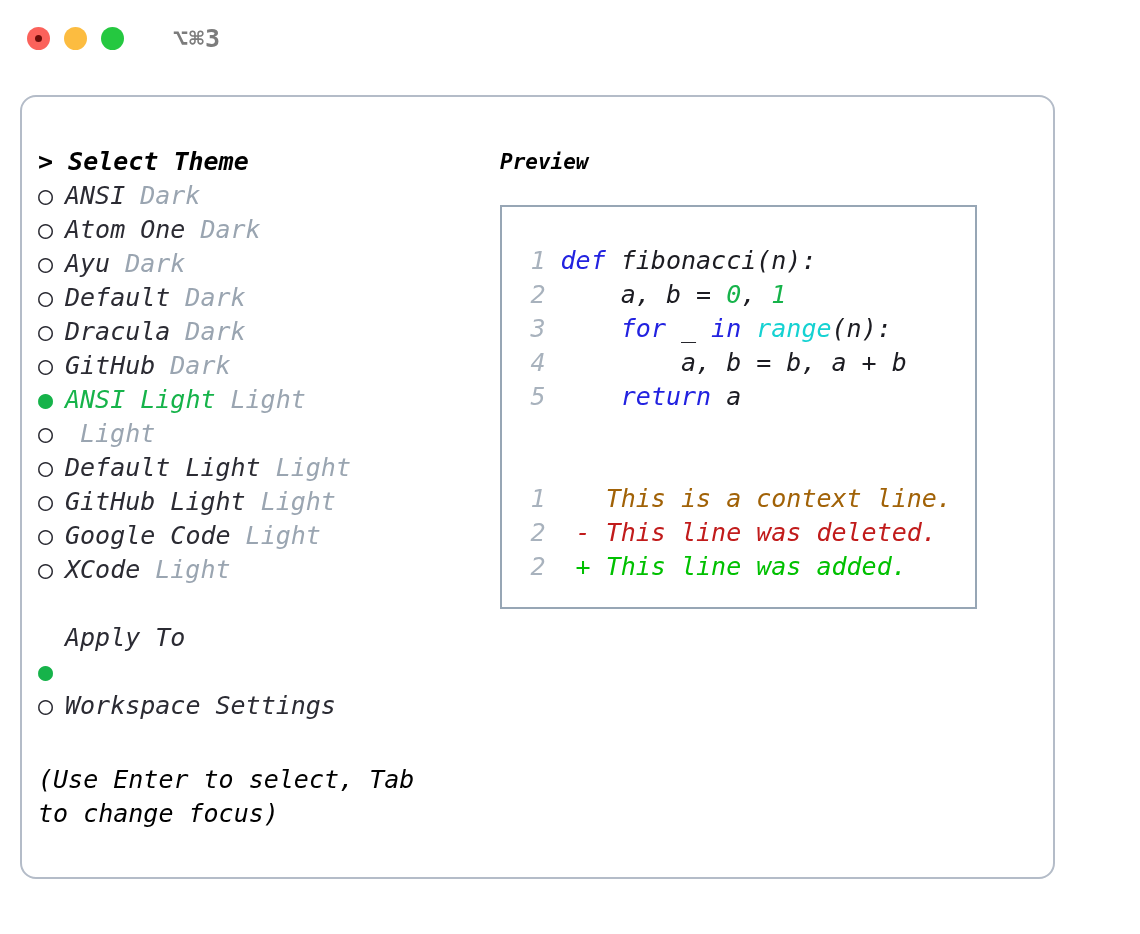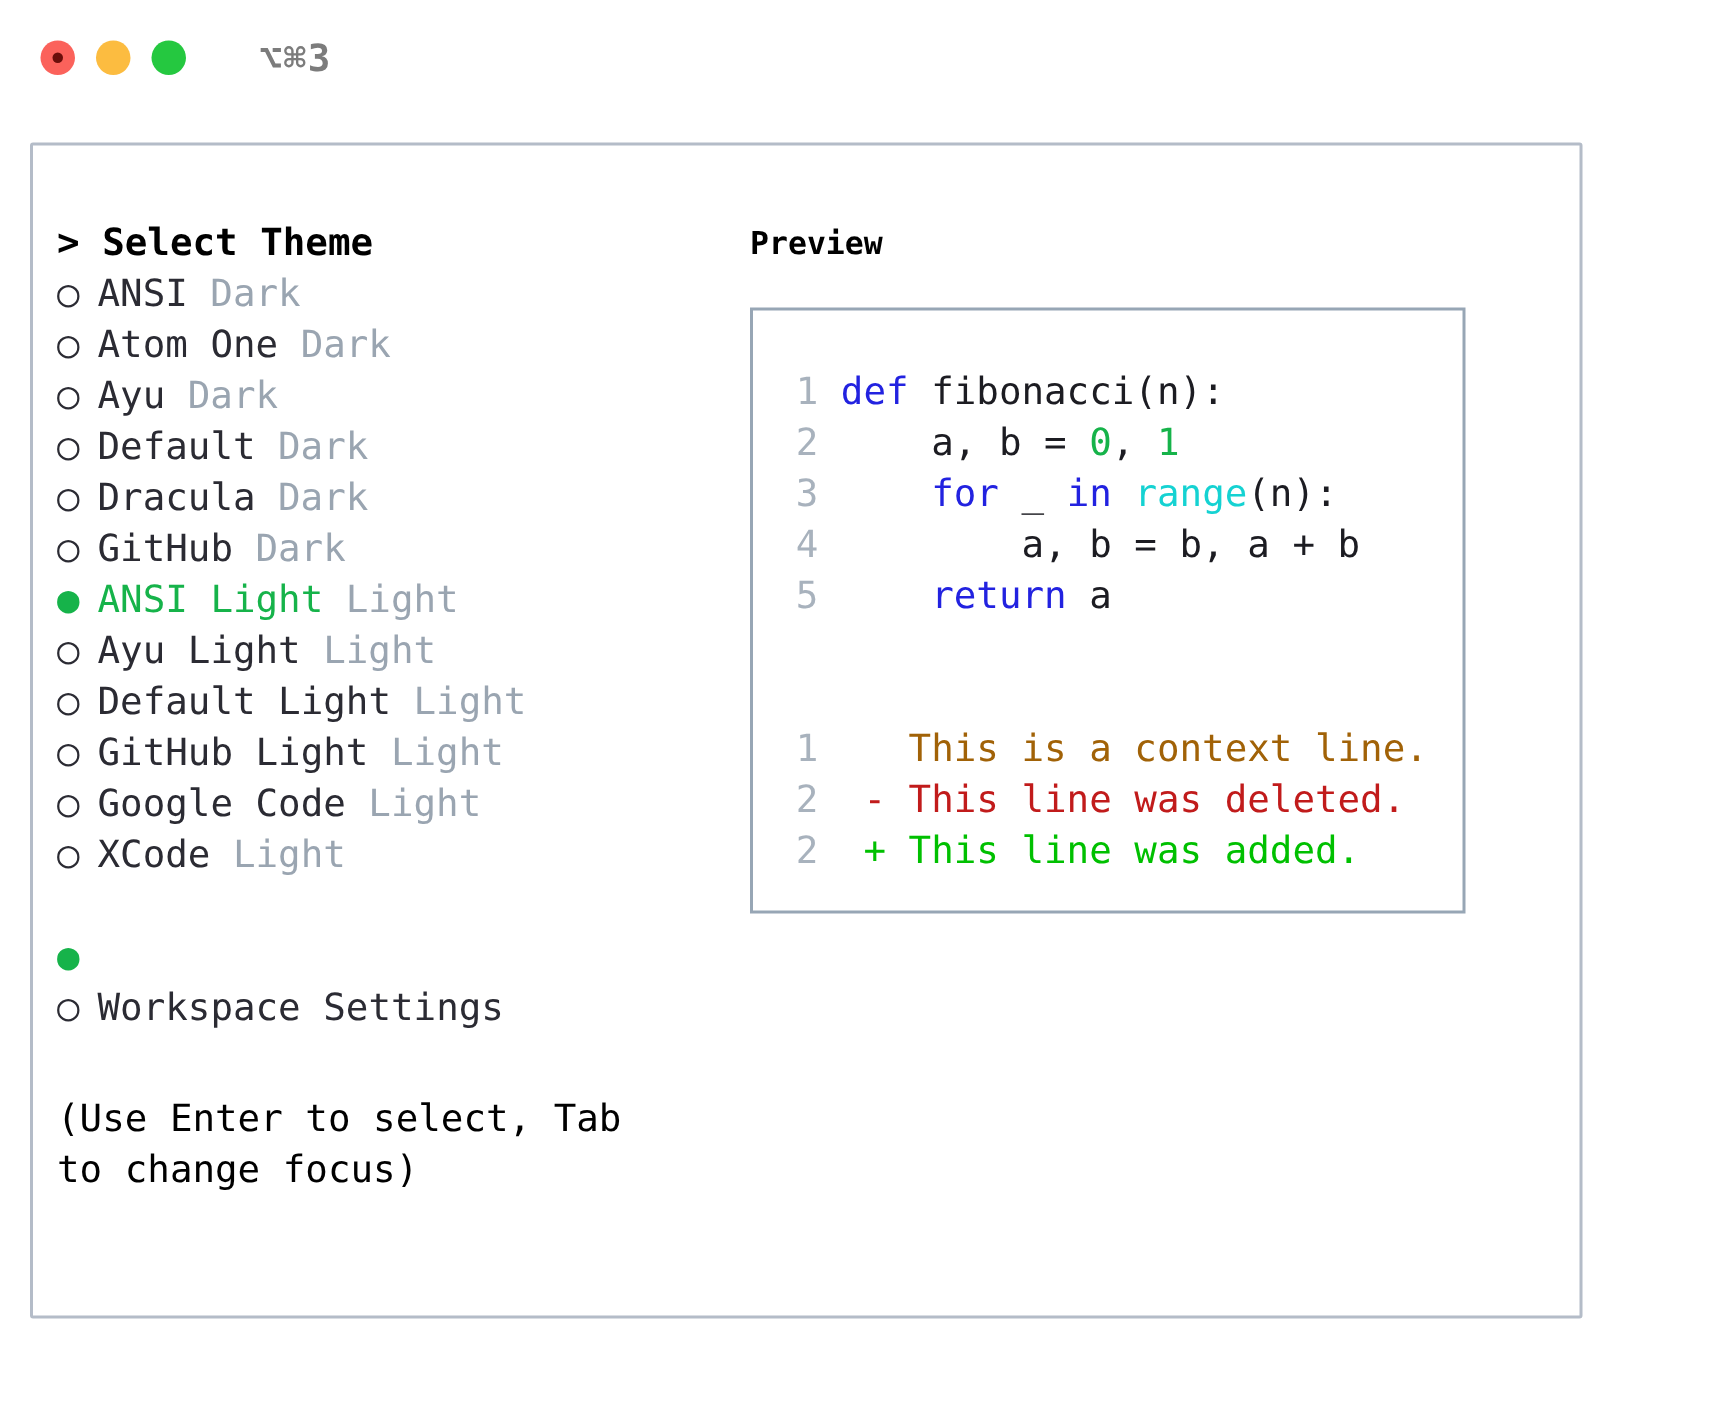--- a/index.html
+++ b/index.html
@@ -58,23 +58,24 @@
   }
 
   
   .panel {
     position: absolute;
     left: 20px;
     top: 95px;
     width: 1035px;
     height: 784px;
     border: 2px solid #b4bcc8;
-    border-radius: 2px;
+    border-radius: 16px;
     box-sizing: border-box;
     background: #ffffff;
+    font-style: italic;
   }
 
   
   .left-col {
     position: absolute;
     left: 16px;
     top: 48px;
     width: 440px;
   }
   .right-col {
@@ -196,29 +197,30 @@
     <div class="heading">&gt; Select Theme</div>
 
     <ul class="opt-list" id="theme-list">
         <li class="opt"><span class="bullet">○</span><span class="opt-name">ANSI</span><span class="opt-tag">Dark</span></li>
         <li class="opt"><span class="bullet">○</span><span class="opt-name">Atom One</span><span class="opt-tag">Dark</span></li>
         <li class="opt"><span class="bullet">○</span><span class="opt-name">Ayu</span><span class="opt-tag">Dark</span></li>
         <li class="opt"><span class="bullet">○</span><span class="opt-name">Default</span><span class="opt-tag">Dark</span></li>
         <li class="opt"><span class="bullet">○</span><span class="opt-name">Dracula</span><span class="opt-tag">Dark</span></li>
         <li class="opt"><span class="bullet">○</span><span class="opt-name">GitHub</span><span class="opt-tag">Dark</span></li>
         <li class="opt sel"><span class="bullet sel">●</span><span class="opt-name">ANSI Light</span><span class="opt-tag">Light</span></li>
-        <li class="opt"><span class="bullet">○</span><span class="opt-name">Ayu Light</span><span class="opt-tag">Light</span></li>
+        <li class="opt"><span class="bullet">○</span><span class="opt-tag">Light</span></li>
         <li class="opt"><span class="bullet">○</span><span class="opt-name">Default Light</span><span class="opt-tag">Light</span></li>
         <li class="opt"><span class="bullet">○</span><span class="opt-name">GitHub Light</span><span class="opt-tag">Light</span></li>
         <li class="opt"><span class="bullet">○</span><span class="opt-name">Google Code</span><span class="opt-tag">Light</span></li>
         <li class="opt"><span class="bullet">○</span><span class="opt-name">XCode</span><span class="opt-tag">Light</span></li>
       </ul>
 
     <div class="spacer-lg"></div>
 
+    <div class="section-label">Apply To</div>
 
     <ul class="opt-list" id="apply-list">
         <li class="opt sel"><span class="bullet sel">●</span></li>
         <li class="opt"><span class="bullet">○</span><span class="opt-name">Workspace Settings</span></li>
       </ul>
 
     <div class="spacer-xl"></div>
 
     <div class="help">(Use Enter to select, Tab to change focus)</div>
   </div>

